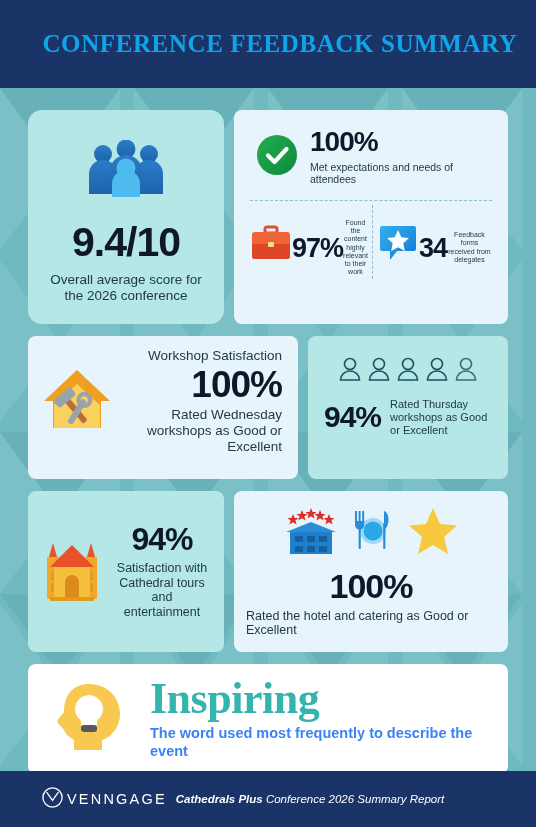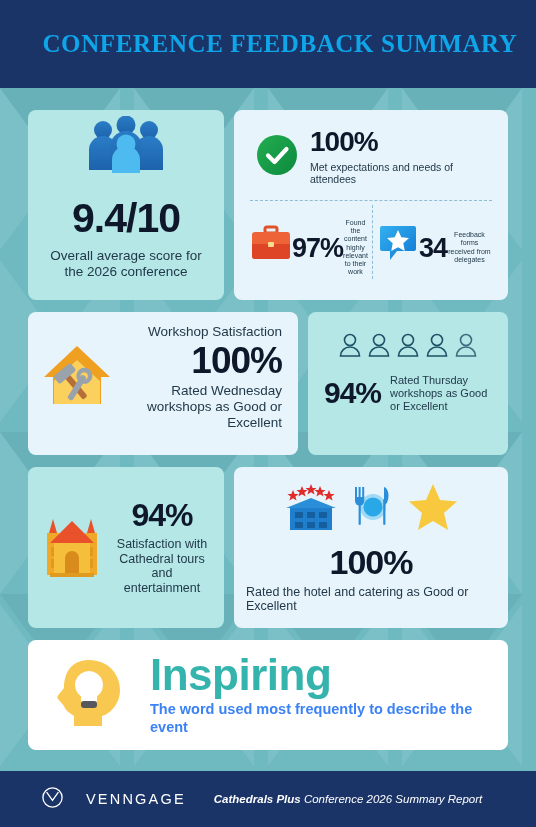--- a/index.html
+++ b/index.html
@@ -59,22 +59,22 @@
   }
   .caption {
     font-family:"Liberation Sans Narrow","Liberation Sans", sans-serif;
     color:#22394a;
     line-height:1.18;
   }
 
   
   .c-score {
     width:196px; flex:0 0 196px;
-    padding:6px 14px 20px;
-    display:flex; flex-direction:column; align-items:center;
+    padding:30px 14px 20px;
+    display:flex; flex-direction:column; align-items:center;border-radius:14px;
   }
   .c-score .bignum { font-size:41px; margin-top:16px; }
   .c-score .caption { font-size:13.5px; text-align:center; margin-top:9px; }
 
   
   .c-stats { flex:1; padding:14px 12px 10px; }
   .stat-top { display:flex; align-items:center; gap:12px; padding:4px 4px 0 10px; }
   .stat-top .bignum { font-size:28px; }
   .stat-top .caption { font-size:10.5px; margin-top:5px; }
   .dashed-h {
@@ -124,42 +124,42 @@
   .c-hotel .bignum { font-size:34px; margin-top:10px; }
   .c-hotel .caption { font-size:12.5px; margin-top:6px; }
 
   
   .c-inspiring {
     flex:1; padding:14px 16px 14px 20px;
     display:flex; align-items:center; gap:20px;
   }
   .c-inspiring .txt { flex:1; }
   .word-big {
-    font-family:Liberation Sans, sans-serif;
+    font-family:Liberation Serif, serif;
     font-weight:bold;
     color:#35b3ad;
     font-size:44px;
     line-height:.95;
     letter-spacing:-.5px;
   }
   .word-sub {
     font-family:"Liberation Sans Narrow","Liberation Sans", sans-serif;
     font-weight:bold;
     color:#3b82f6;
     font-size:14.5px;
     line-height:1.25;
     margin-top:4px;
   }
 
   
   .footer {
     position:absolute; left:0; bottom:0; z-index:2;
     width:536px; height:56px;
     background:#1b3468;
-    display:flex; align-items:center; padding-left:42px; gap:23px;
+    display:flex; align-items:center; padding-left:42px; gap:4px;
   }
   .brand-name {
     font-family:"Liberation Sans", sans-serif;
     color:#ffffff; font-size:14.5px; letter-spacing:2.2px; font-weight:400;
   }
   .footer-text {
     font-family:"Liberation Sans Narrow","Liberation Sans", sans-serif;
     color:#ffffff; font-size:11.5px; font-style:italic; margin-left:5px;
   }
   .footer-text b { font-style:italic; font-weight:bold; }

